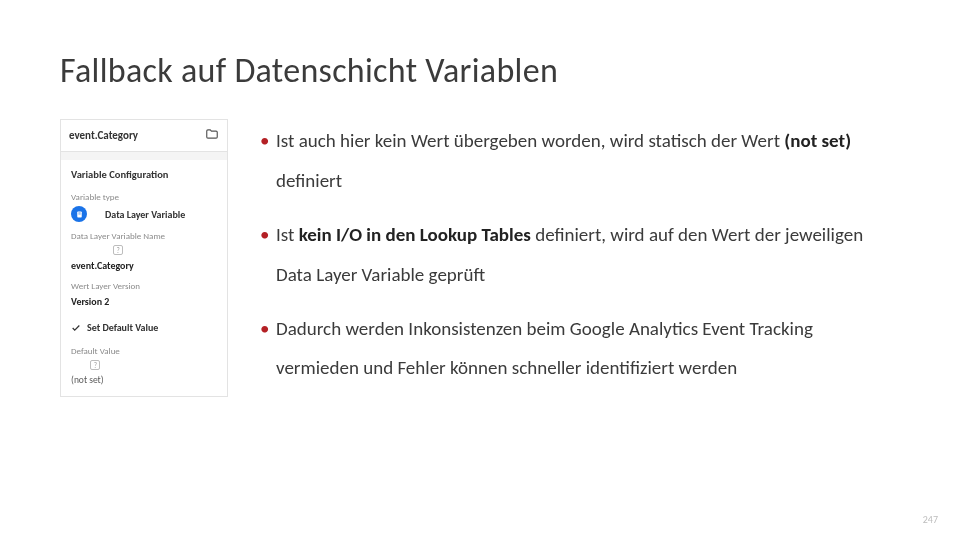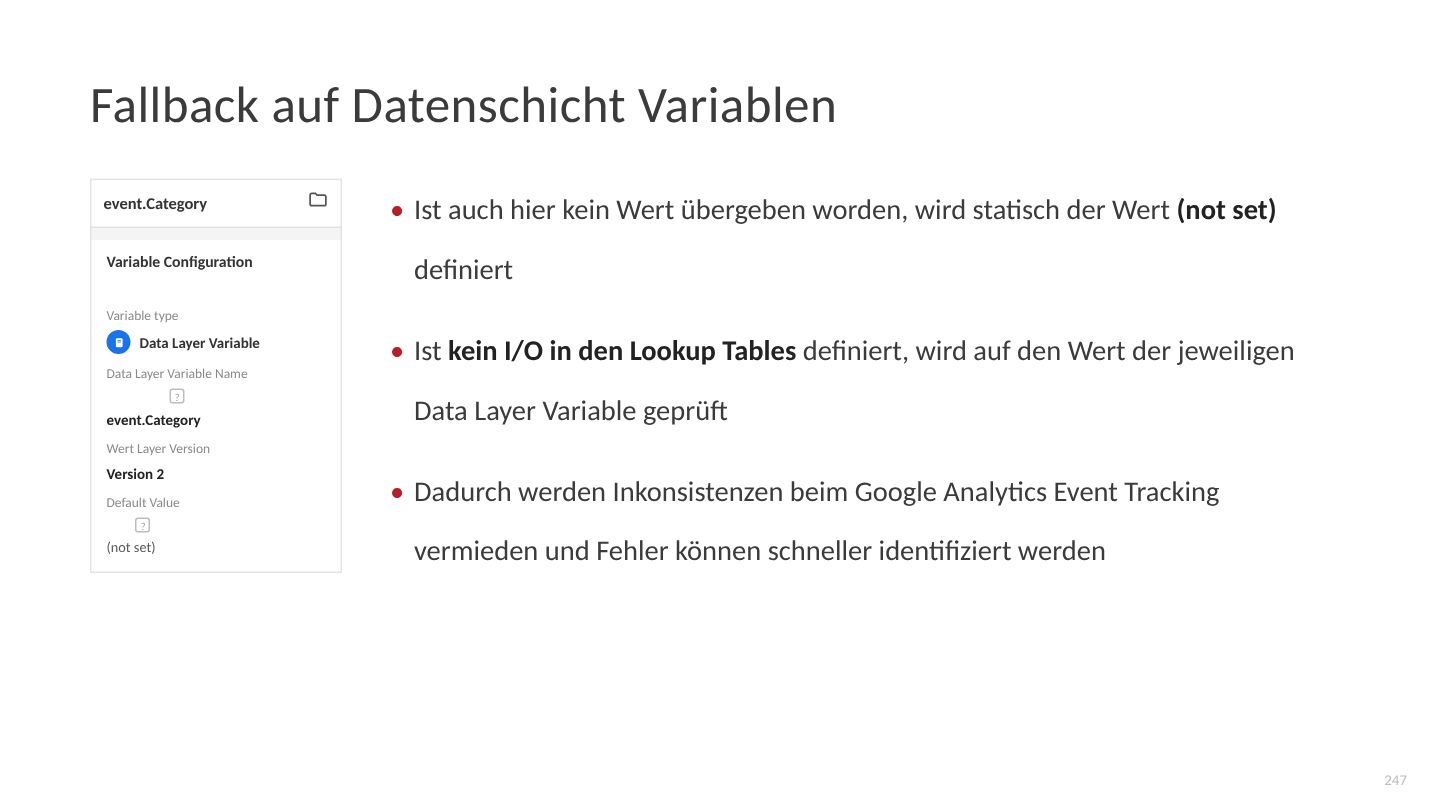--- a/index.html
+++ b/index.html
@@ -6,23 +6,23 @@
   html, body { width: 960px; height: 540px; background: #fff; font-family: "Segoe UI", Calibri, Arial, sans-serif; color: #3b3b3b; }
   .slide { width: 960px; height: 540px; position: relative; padding: 50px 60px 0 60px; }
   .title { font-size: 34px; font-weight: 300; color: #3b3b3b; letter-spacing: 0.3px; margin-bottom: 28px; }
   .content { display: flex; gap: 32px; }
   .sidebar { width: 168px; flex: 0 0 168px; }
   .side-tile { border: 1px solid #e3e3e3; background: #fff; padding: 6px 8px 6px 8px; display: flex; align-items: center; justify-content: space-between; }
   .side-tile .lbl { font-size: 11px; font-weight: 700; color: #333; }
   .folder-icon { width: 14px; height: 14px; }
   .side-gap { height: 8px; background: #f4f4f4; border-left: 1px solid #e3e3e3; border-right: 1px solid #e3e3e3; }
   .panel { border: 1px solid #e3e3e3; border-top: none; padding: 8px 8px 10px 10px; }
-  .panel-title { font-size: 10.5px; font-weight: 600; color: #333; margin-bottom: 24px; }
+  .panel-title { font-size: 10.5px; font-weight: 600; color: #333; margin-bottom: 10px; }
   .field-label { font-size: 9px; color: #8a8a8a; margin-top: 8px; margin-bottom: 4px; }
-  .var-type-row { display: flex; align-items: center; gap: 6px; }
+  .var-type-row { display: flex; align-items: center; gap: 18px; }
   .blue-badge { width: 16px; height: 16px; border-radius: 50%; background: #1a73e8; display: flex; align-items: center; justify-content: center; }
   .blue-badge svg { width: 9px; height: 9px; }
   .var-type-val { font-size: 10px; font-weight: 600; color: #333; }
   .inline-q { display: inline-flex; align-items: center; gap: 4px; flex-direction: column; }
   .qmark { width: 10px; height: 10px; border: 1px solid #bdbdbd; border-radius: 2px; display: inline-flex; align-items: center; justify-content: center; font-size: 7px; color: #9e9e9e; line-height: 1; }
   .val-strong { font-size: 10px; font-weight: 700; color: #222; }
   .val-small { font-size: 9.5px; color: #5a5a5a; }
   .set-default-row { display: flex; align-items: center; gap: 6px; margin-top: 10px; }
   .check { width: 10px; height: 10px; }
   .set-default-lbl { font-size: 10px; font-weight: 600; color: #333; }
@@ -69,20 +69,28 @@
 
         <div class="field-label inline-q">
           <span>Data Layer Variable Name</span>
           <span class="qmark">?</span>
         </div>
         <div class="val-strong">event.Category</div>
 
         <div class="field-label">Wert Layer Version</div>
         <div class="val-strong">Version 2</div>
 
+        <div class="set-default-row">
+          <span>
+            <svg class="check" viewBox="0 0 24 24" fill="none" stroke="#333" stroke-width="3">
+                <polyline points="4 12 9 17 20 6"></polyline>
+              </svg>
+          </span>
+          <span class="set-default-lbl">Set Default Value</span>
+        </div>
 
         <div class="field-label inline-q">
           <span>Default Value</span>
           <span class="qmark">?</span>
         </div>
         <div class="val-small">(not set)</div>
       </div>
     </div>
 
     <div class="bullets">

